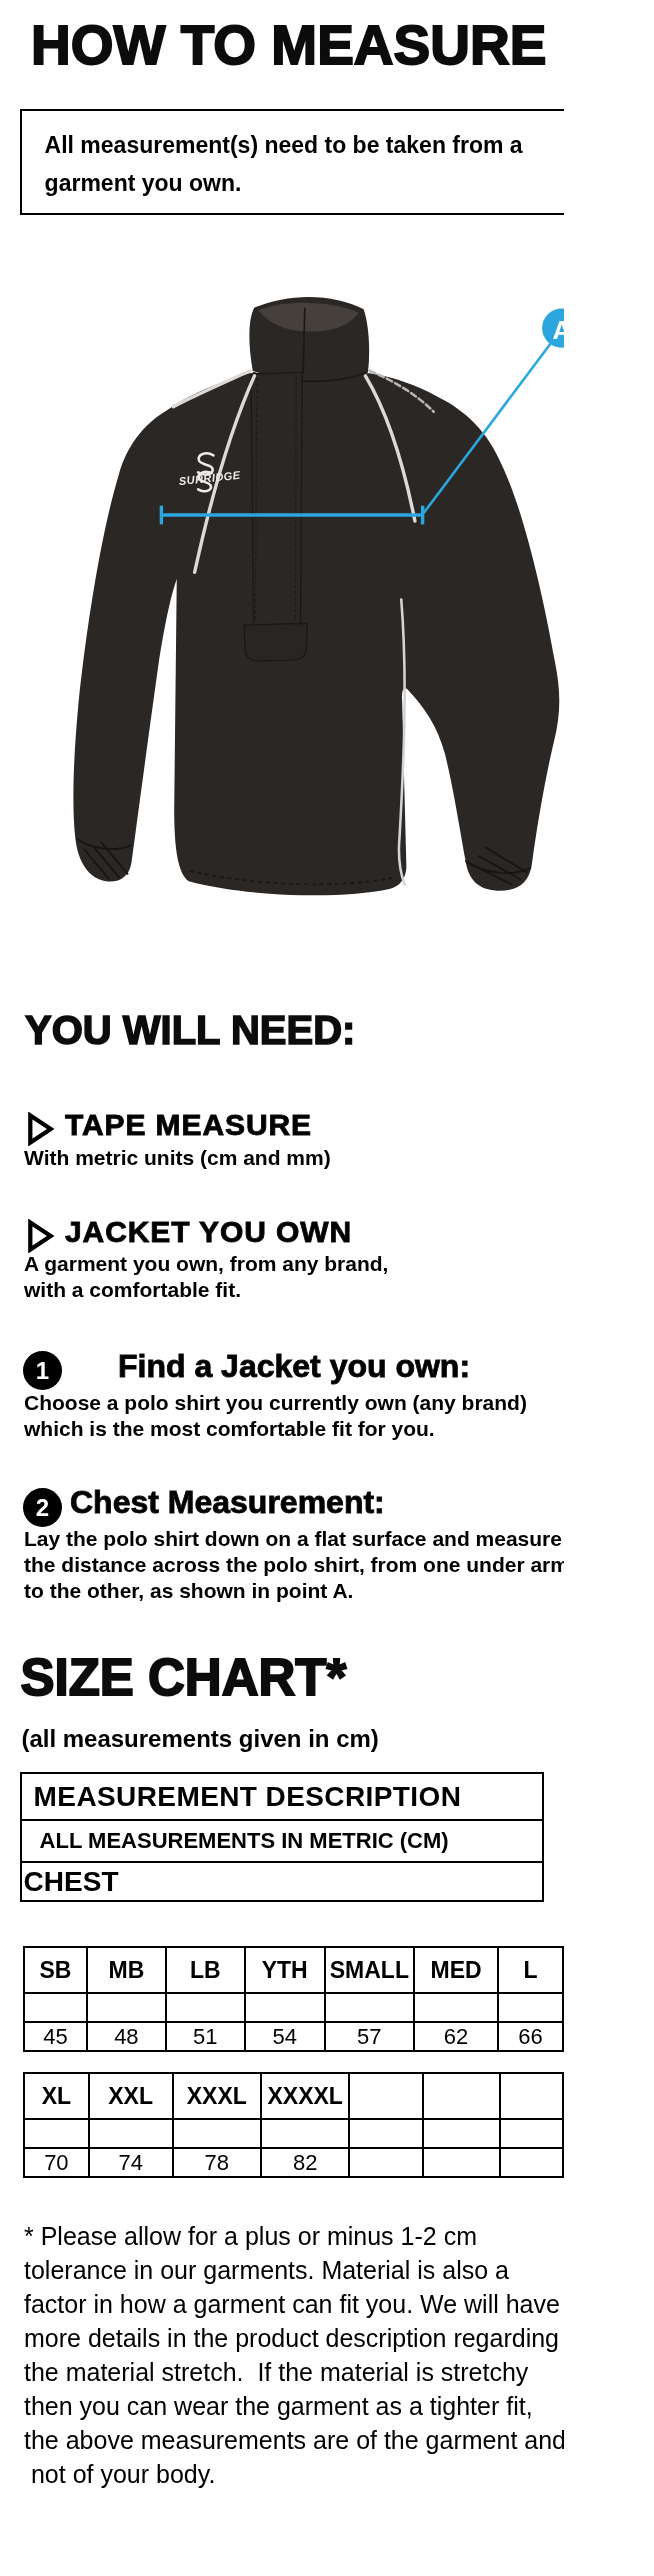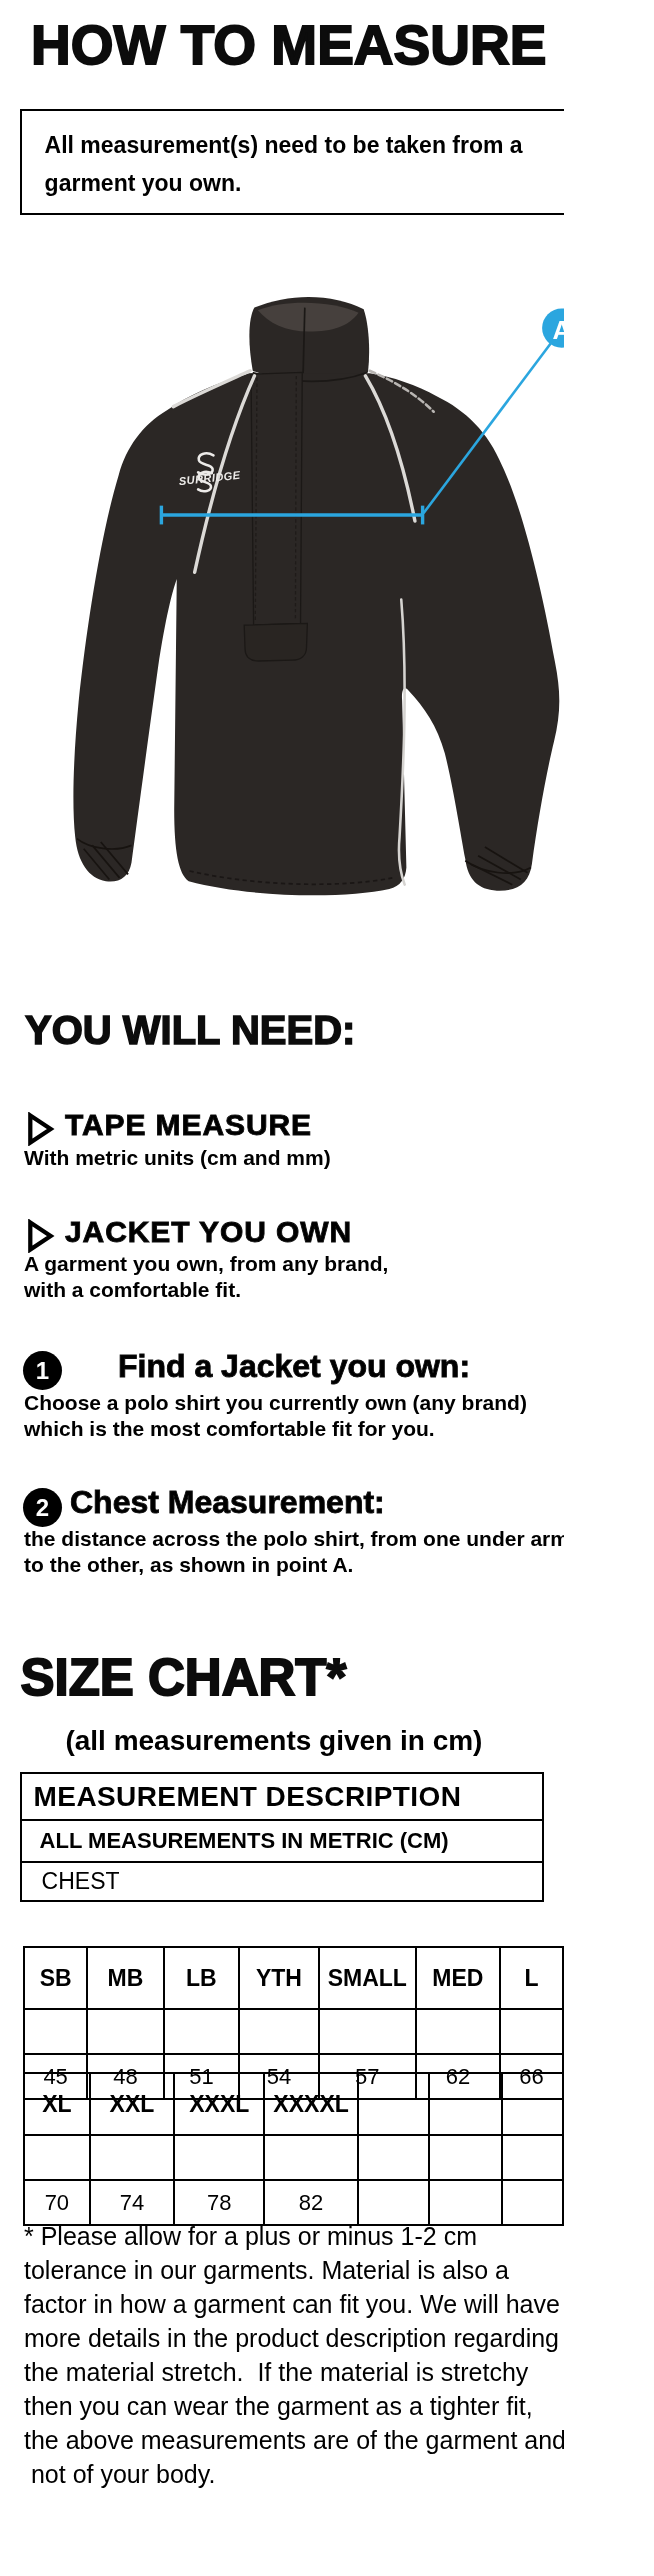--- a/index.html
+++ b/index.html
@@ -29,33 +29,33 @@
   .item-desc,.step-desc{font-size:21px;font-weight:700;line-height:26px;}
   .item-desc div,.step-desc div{white-space:nowrap;}
   .step-circle{
     width:39px;height:39px;border-radius:50%;background:#000;color:#fff;
     display:flex;align-items:center;justify-content:center;
     font-size:24px;font-weight:800;
   }
   .step-title{
     font-size:32px;font-weight:800;-webkit-text-stroke:0.9px #0c0c0c;white-space:nowrap;
   }
-  .sc-sub{font-size:28px;font-weight:700;white-space:nowrap;margin-left:44px;}
+  .sc-sub{font-size:24px;font-weight:700;white-space:nowrap;}
   .desc-table{
     left:19.6px;top:1772px;width:524px;border:2.6px solid #000;box-sizing:border-box;
   }
   .desc-row{display:flex;align-items:center;box-sizing:border-box;}
   .desc-row.r1{height:47px;border-bottom:2.6px solid #000;font-size:28px;font-weight:800;letter-spacing:0.4px;padding-left:12px;}
   .desc-row.r2{height:42px;border-bottom:2.6px solid #000;font-size:22px;font-weight:800;padding-left:18px;}
-  .desc-row.r3{height:37px;font-size:23px;font-weight:400;padding-left:20px;}
+  .desc-row.r3{height:37px;font-size:28px;font-weight:700;padding-left:2px;}
   table.size-table{
     border-collapse:collapse;table-layout:fixed;
   }
   table.size-table td{
-    border:2.6px solid #000;text-align:center;vertical-align:middle;padding:8px;overflow:hidden;
+    border:2.6px solid #000;text-align:center;vertical-align:middle;padding:0;overflow:hidden;
   }
   table.size-table tr.hdr td{height:44px;font-size:23px;font-weight:800;}
   table.size-table tr.empty td{height:27px;}
   table.size-table tr.vals td{height:27px;font-size:22px;font-weight:400;}
   .footnote{font-size:25px;font-weight:400;line-height:34px;color:#000;}
   .footnote div{white-space:pre;}
 </style>
 </head>
 <body>
 
@@ -169,20 +169,21 @@
   <div class="abs step-desc" style="left:24px;top:1390px;">
     <div>Choose a polo shirt you currently own (any brand)</div>
     <div>which is the most comfortable fit for you.</div>
   </div>
 
   <div class="abs step-circle" style="left:23px;top:1488px;">
     <span>2</span>
   </div>
   <div class="abs step-title" style="left:70px;top:1484px;">Chest Measurement:</div>
   <div class="abs step-desc" style="left:24px;top:1526px;">
+    <div>Lay the polo shirt down on a flat surface and measure</div>
     <div>the distance across the polo shirt, from one under arm</div>
     <div>to the other, as shown in point A.</div>
   </div>
 
   <div class="abs h2 size" style="left:20.5px;top:1650px;">SIZE CHART*</div>
   <div class="abs sc-sub" style="left:21.4px;top:1725px;">(all measurements given in cm)</div>
 
   <div class="abs desc-table">
     <div class="desc-row r1">MEASUREMENT DESCRIPTION</div>
     <div class="desc-row r2">ALL MEASUREMENTS IN METRIC (CM)</div>

